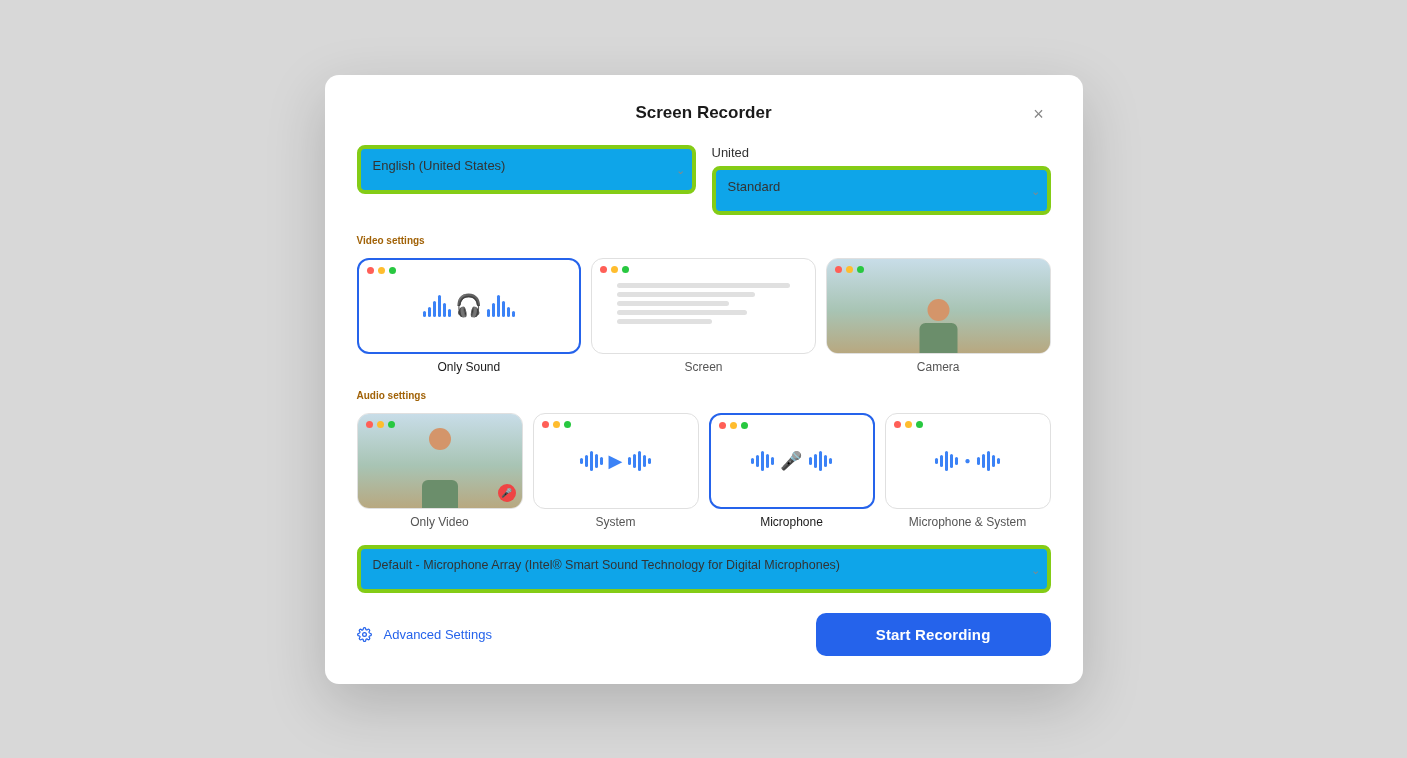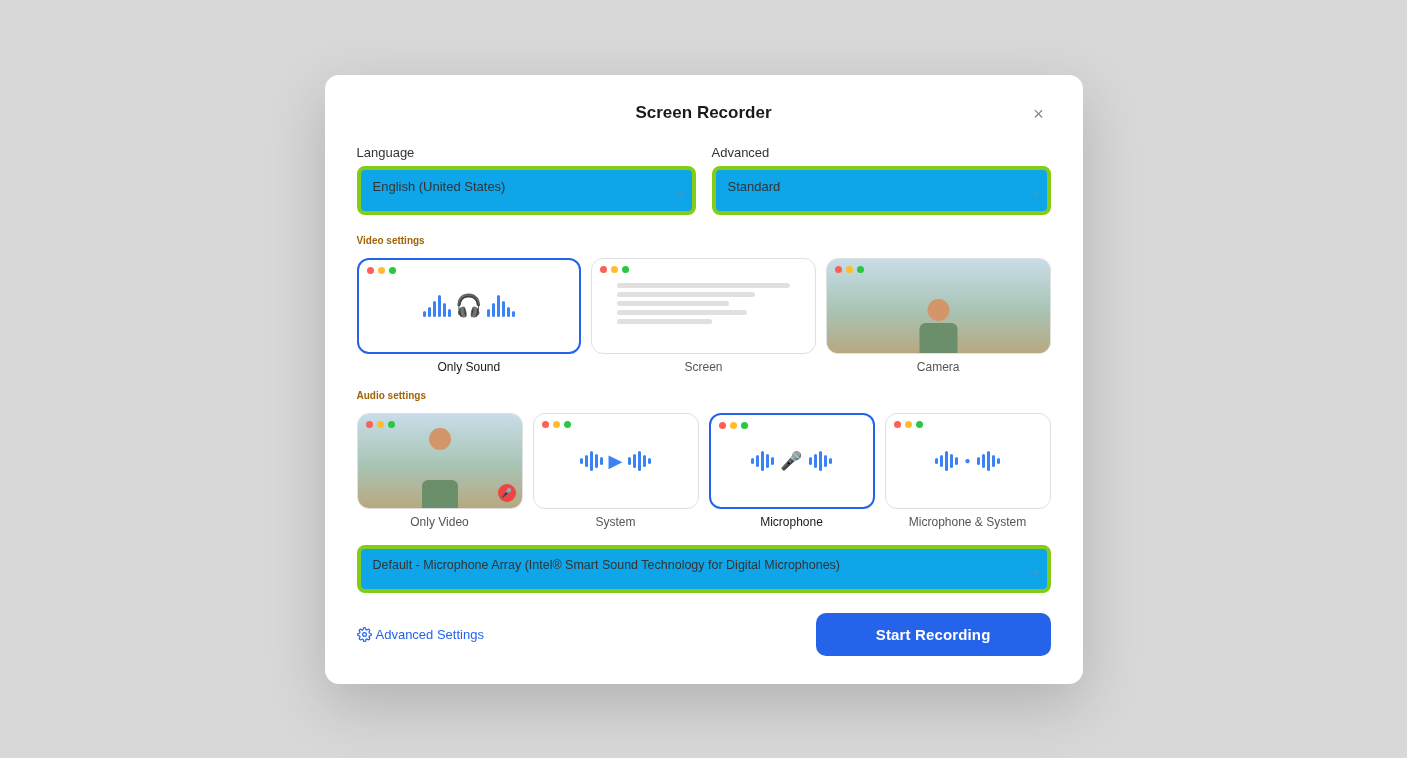--- a/index.html
+++ b/index.html
@@ -325,21 +325,21 @@
     }
 
     .footer-row {
       display: flex;
       align-items: center;
       justify-content: space-between;
     }
     .advanced-settings-btn {
       display: flex;
       align-items: center;
-      gap: 4px;
+      gap: 12px;
       background: none;
       border: none;
       color: #2563eb;
       font-size: 13px;
       cursor: pointer;
       font-weight: 500;
     }
     .start-recording-btn {
       background: #2563eb;
       color: #fff;
@@ -367,31 +367,30 @@
 
 <div class="modal">
 
   <div class="modal-header">
     <span class="modal-title">Screen Recorder</span>
     <button class="close-btn">×</button>
   </div>
 
   <div class="fields-row">
     <div class="field-group">
-      <span class="field-label">Language</span>
       <div class="select-wrap">
         <select>
           <option>English (United States)</option>
           <option>Spanish</option>
           <option>French</option>
         </select>
       </div>
     </div>
     <div class="field-group">
-      <span class="field-label">Advanced</span>
+      <span class="field-label">United</span>
       <div class="select-wrap">
         <select>
           <option>Standard</option>
           <option>Premium</option>
         </select>
       </div>
     </div>
   </div>
 
   <div class="section-label">Video settings</div>

